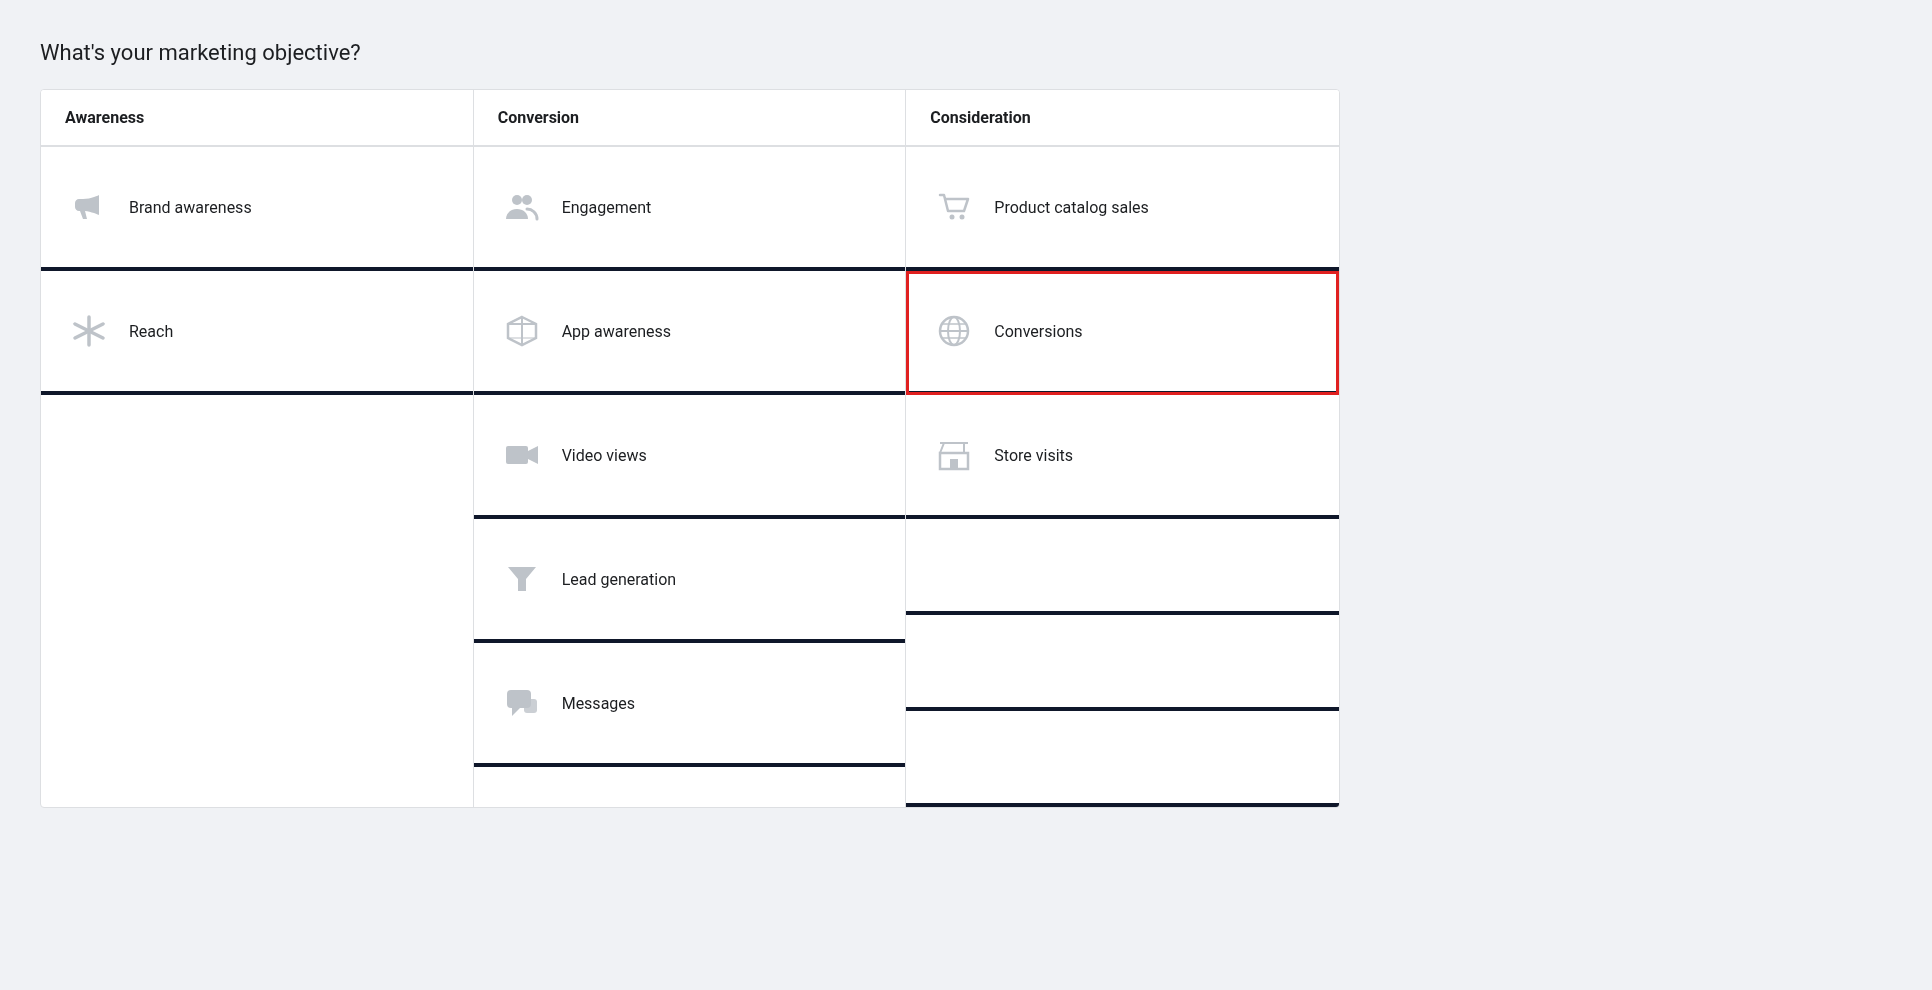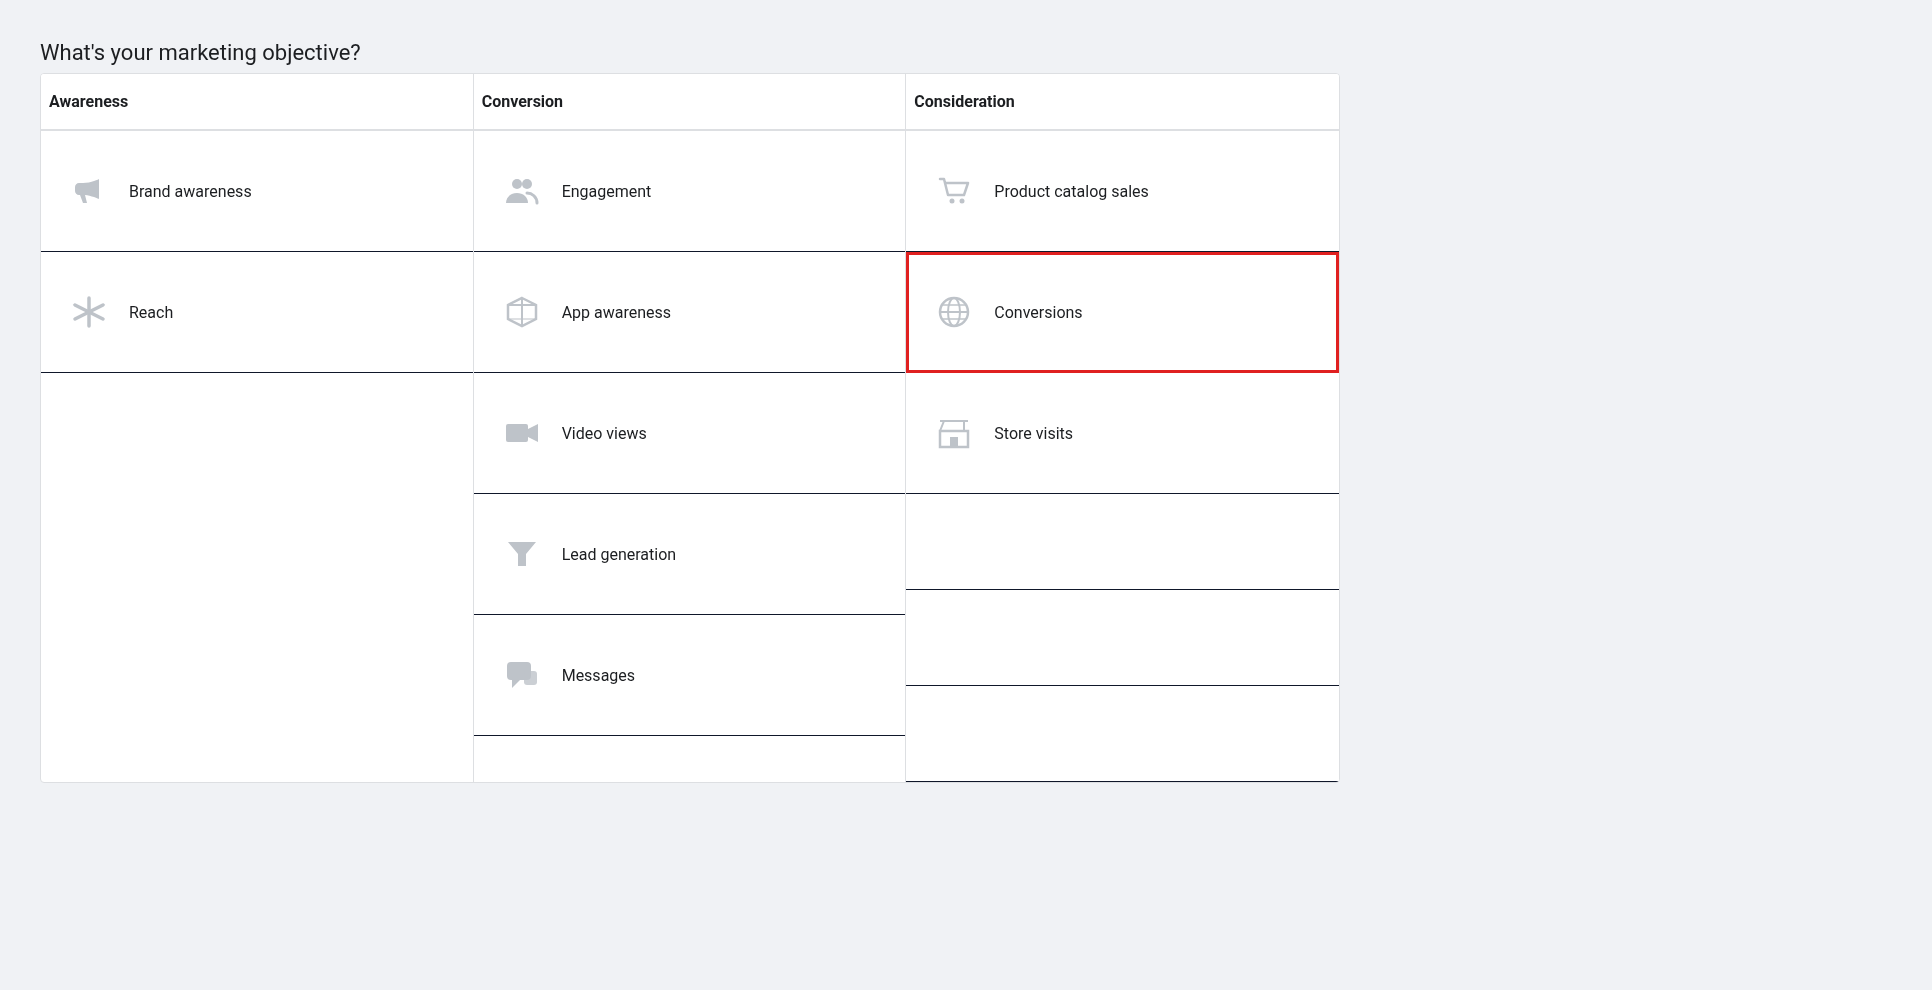--- a/index.html
+++ b/index.html
@@ -6,33 +6,33 @@
     body {
       background: #f0f2f5;
       font-family: -apple-system, BlinkMacSystemFont, 'Segoe UI', Roboto, Helvetica, Arial, sans-serif;
       padding: 40px;
       min-height: 990px;
     }
     .page-title {
       font-size: 22px;
       font-weight: 400;
       color: #1c1e21;
-      margin-bottom: 8px;
+      margin-bottom: 24px;
     }
     .objectives-table {
       background: #fff;
       border: 1px solid #dddfe2;
       border-radius: 4px;
       width: 100%;
       max-width: 1300px;
       border-collapse: collapse;
       overflow: hidden;
     }
     .col-header {
-      padding: 18px 8px;
+      padding: 18px 24px;
       font-size: 16px;
       font-weight: 700;
       color: #1c1e21;
       border-bottom: 1px solid #dddfe2;
       text-align: left;
       background: #fff;
     }
     .col-header:not(:last-child) {
       border-right: 1px solid #dddfe2;
     }
@@ -44,21 +44,21 @@
       display: flex;
       flex-direction: column;
     }
     .col:not(:last-child) {
       border-right: 1px solid #dddfe2;
     }
     .option-cell {
       display: flex;
       align-items: center;
       padding: 36px 24px;
-      border-bottom: 1px solid #0f172a;
+      border-bottom: 4px solid #0f172a;
       cursor: pointer;
       min-height: 96px;
       background: #fff;
       transition: background 0.15s;
     }
     .option-cell.selected {
       outline: 3px solid #e02020;
       outline-offset: -3px;
       position: relative;
       z-index: 1;

